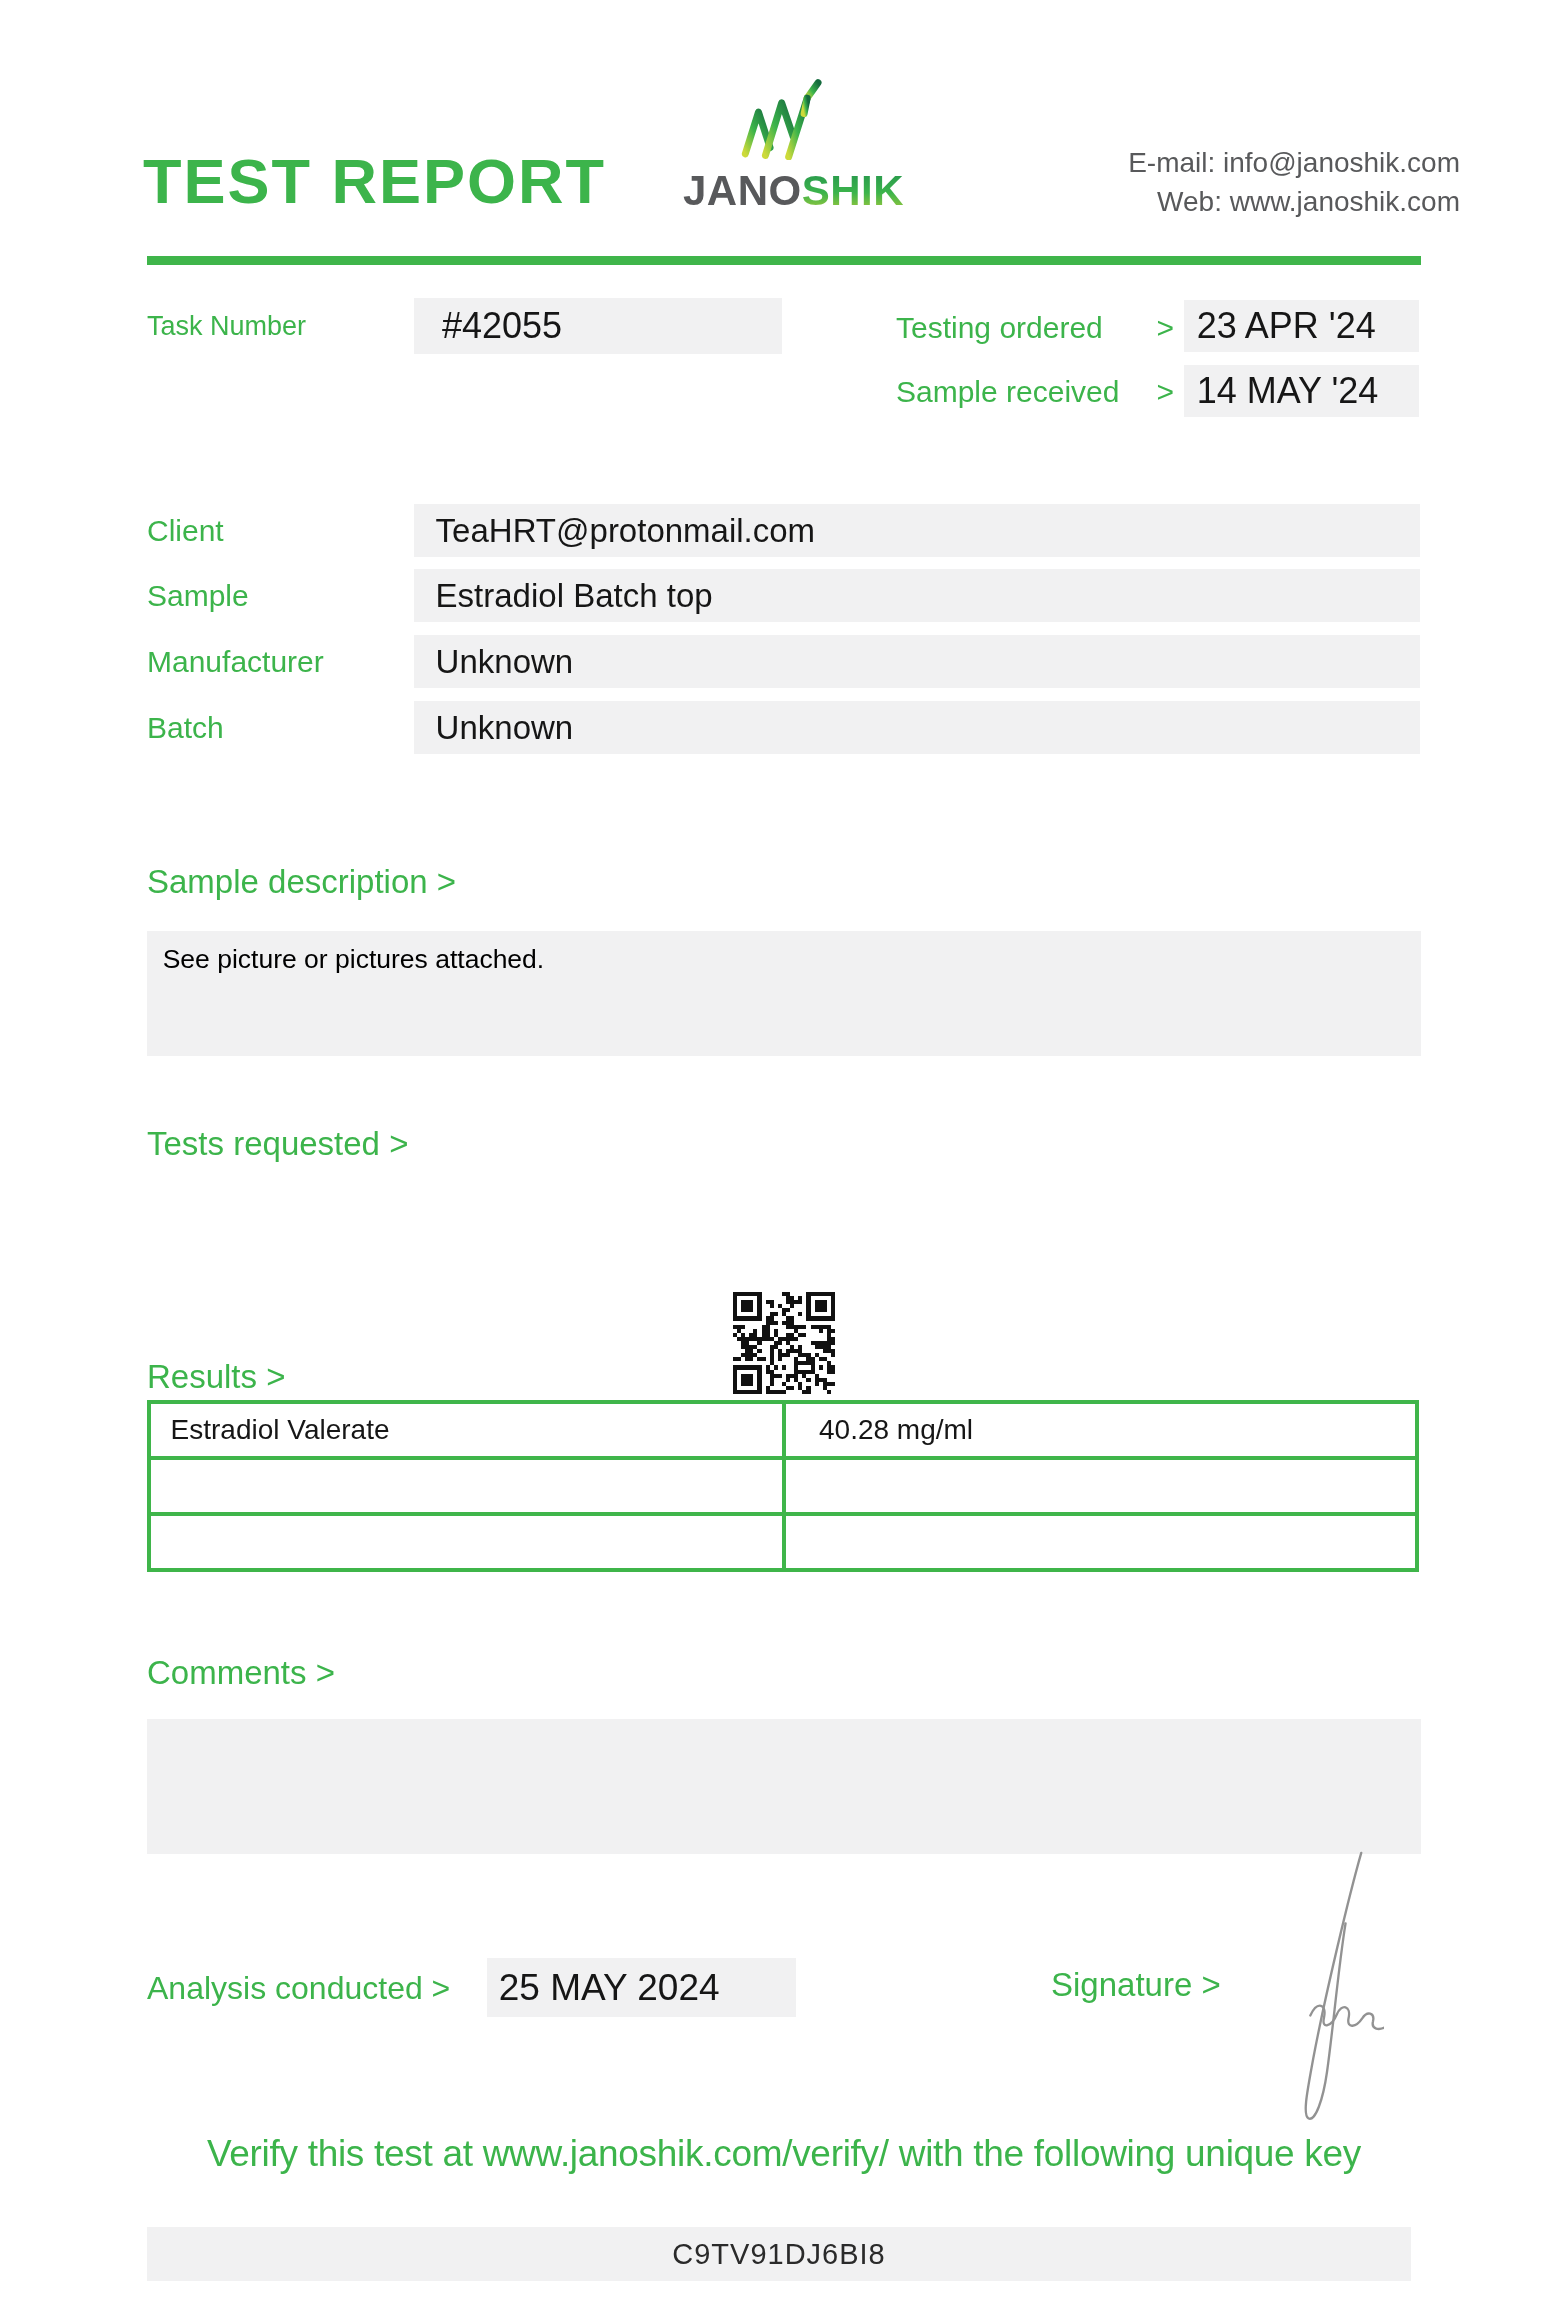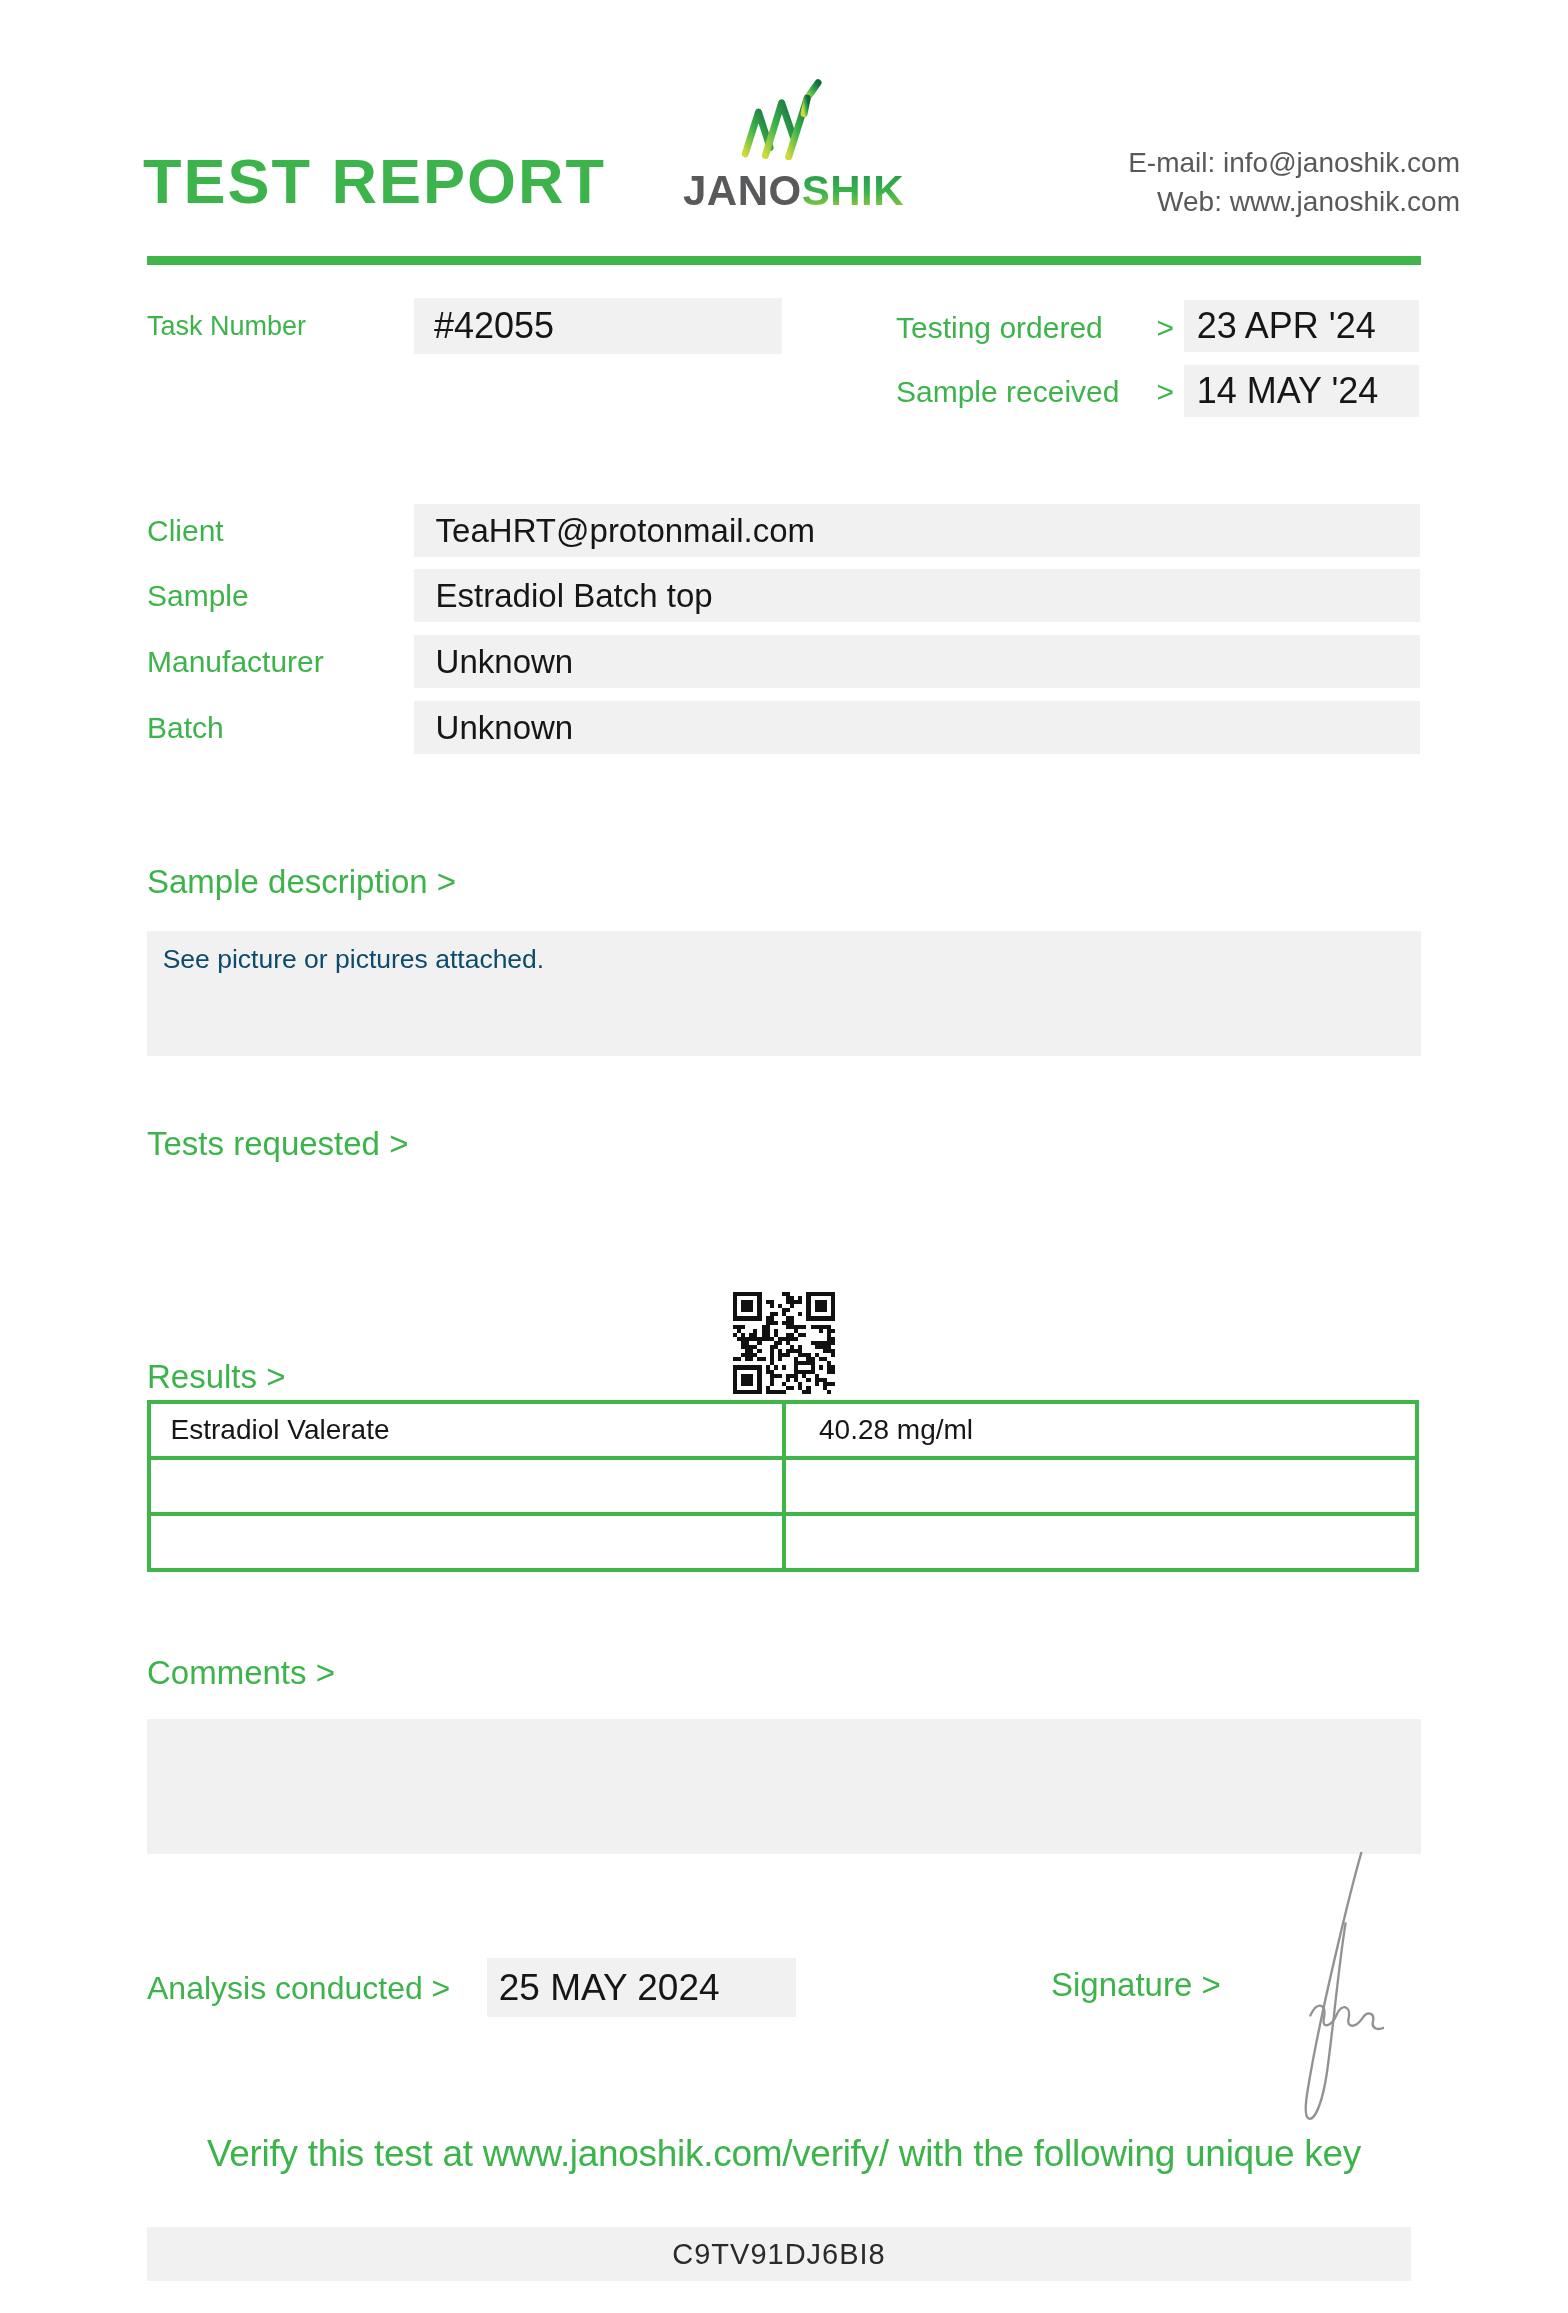--- a/index.html
+++ b/index.html
@@ -24,37 +24,37 @@
       background:linear-gradient(180deg,#23914d 0%,#3cb44b 55%,#aecb3a 100%);
       -webkit-background-clip:text;background-clip:text;color:transparent;
     }
   }
   .contact{right:108px;top:143px;text-align:right;color:#58595b;font-size:28px;line-height:39px;white-space:nowrap;}
   .rule{left:147px;top:256px;width:1274px;height:8.8px;background:#3fb54a;}
 
   
   .task-label{left:147px;top:311px;font-size:27px;color:#3cb44b;white-space:nowrap;}
   .task-box{left:414px;top:298px;width:368px;height:56px;}
-  .task-box .val{font-size:36px;line-height:56px;padding-left:20px;color:#161616;}
+  .task-box .val{font-size:36px;line-height:56px;padding-left:28px;color:#161616;}
   .date-label{width:278px;display:flex;justify-content:space-between;font-size:30px;color:#3cb44b;white-space:nowrap;}
   .dl1{left:896px;top:311px;}
   .dl2{left:896px;top:375px;}
   .date-box{left:1184px;width:235px;height:52px;}
   .db1{top:300px;}
   .db2{top:365px;}
   .date-box .val{font-size:36px;line-height:52px;padding-left:12.7px;color:#161616;white-space:nowrap;}
 
   
   .drow-label{left:147px;font-size:30px;color:#3cb44b;line-height:53px;white-space:nowrap;}
   .drow-box{left:414px;width:1006px;height:53px;}
   .drow-box .val{font-size:33px;line-height:53px;padding-left:21.6px;color:#161616;white-space:nowrap;}
 
   .sec-head{left:147px;font-size:33px;color:#3cb44b;white-space:nowrap;}
   .bigbox{left:147px;width:1274px;}
-  .bigbox .txt{font-size:26.5px;color:#0c4a6e;padding:12.7px 15.7px;}
+  .bigbox .txt{font-size:26.5px;color:#000000;padding:12.7px 15.7px;}
 
   
   .rtable{left:147px;top:1400px;width:1272px;border:4.9px solid #3fb54a;box-sizing:border-box;background:#fff;}
   .rrow{display:flex;height:52px;border-bottom:4.9px solid #3fb54a;}
   .rrow:last-child{border-bottom:none;}
   .rcell-l{width:635px;border-right:4.9px solid #3fb54a;box-sizing:border-box;font-size:28px;line-height:52px;padding-left:19.6px;color:#161616;white-space:nowrap;}
   .rcell-r{flex:1;font-size:28px;line-height:52px;padding-left:33px;color:#161616;white-space:nowrap;}
 
   
   .an-label{left:147px;top:1970px;font-size:32px;color:#3cb44b;white-space:nowrap;}

